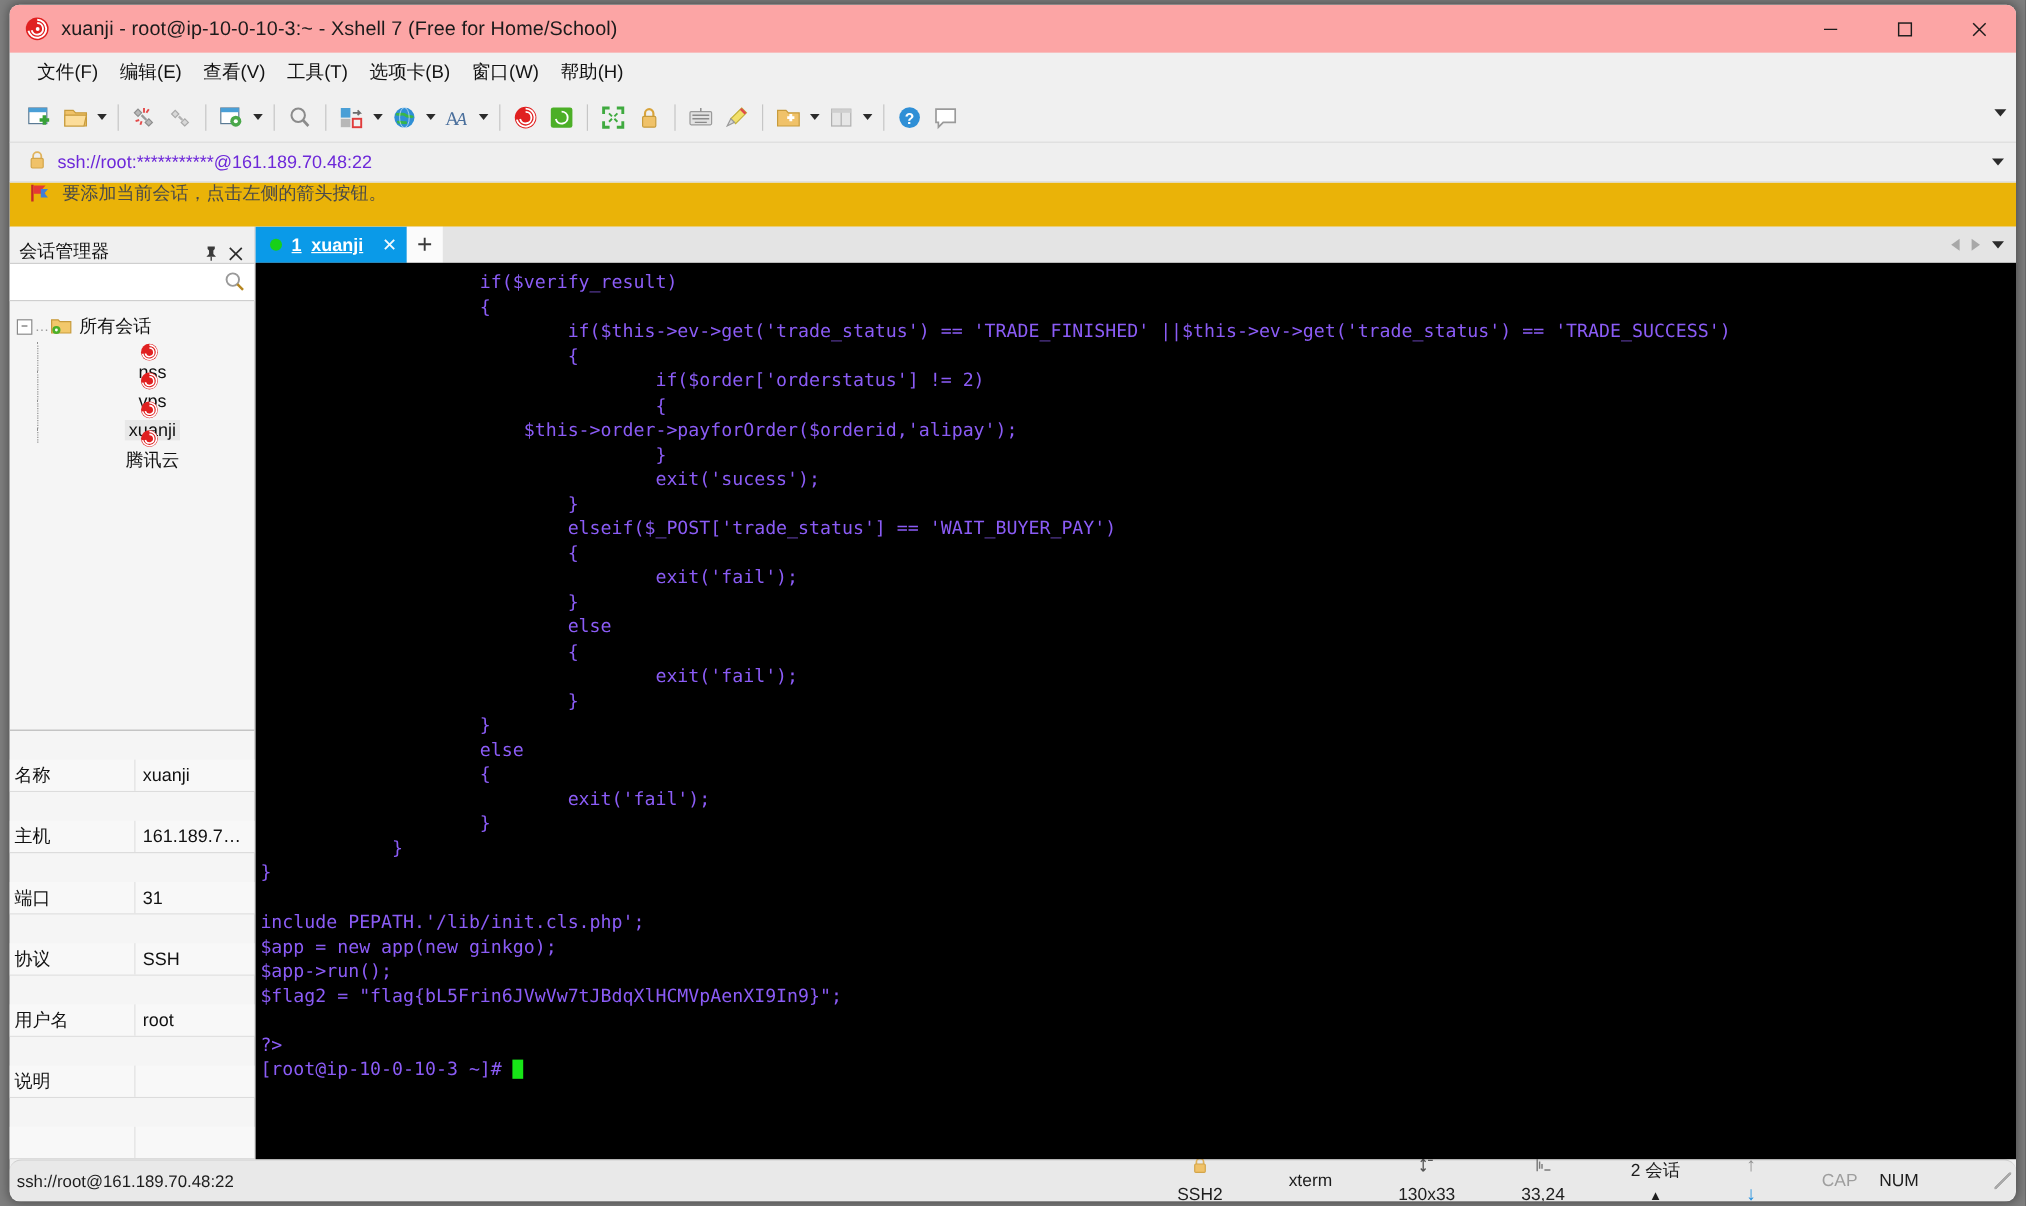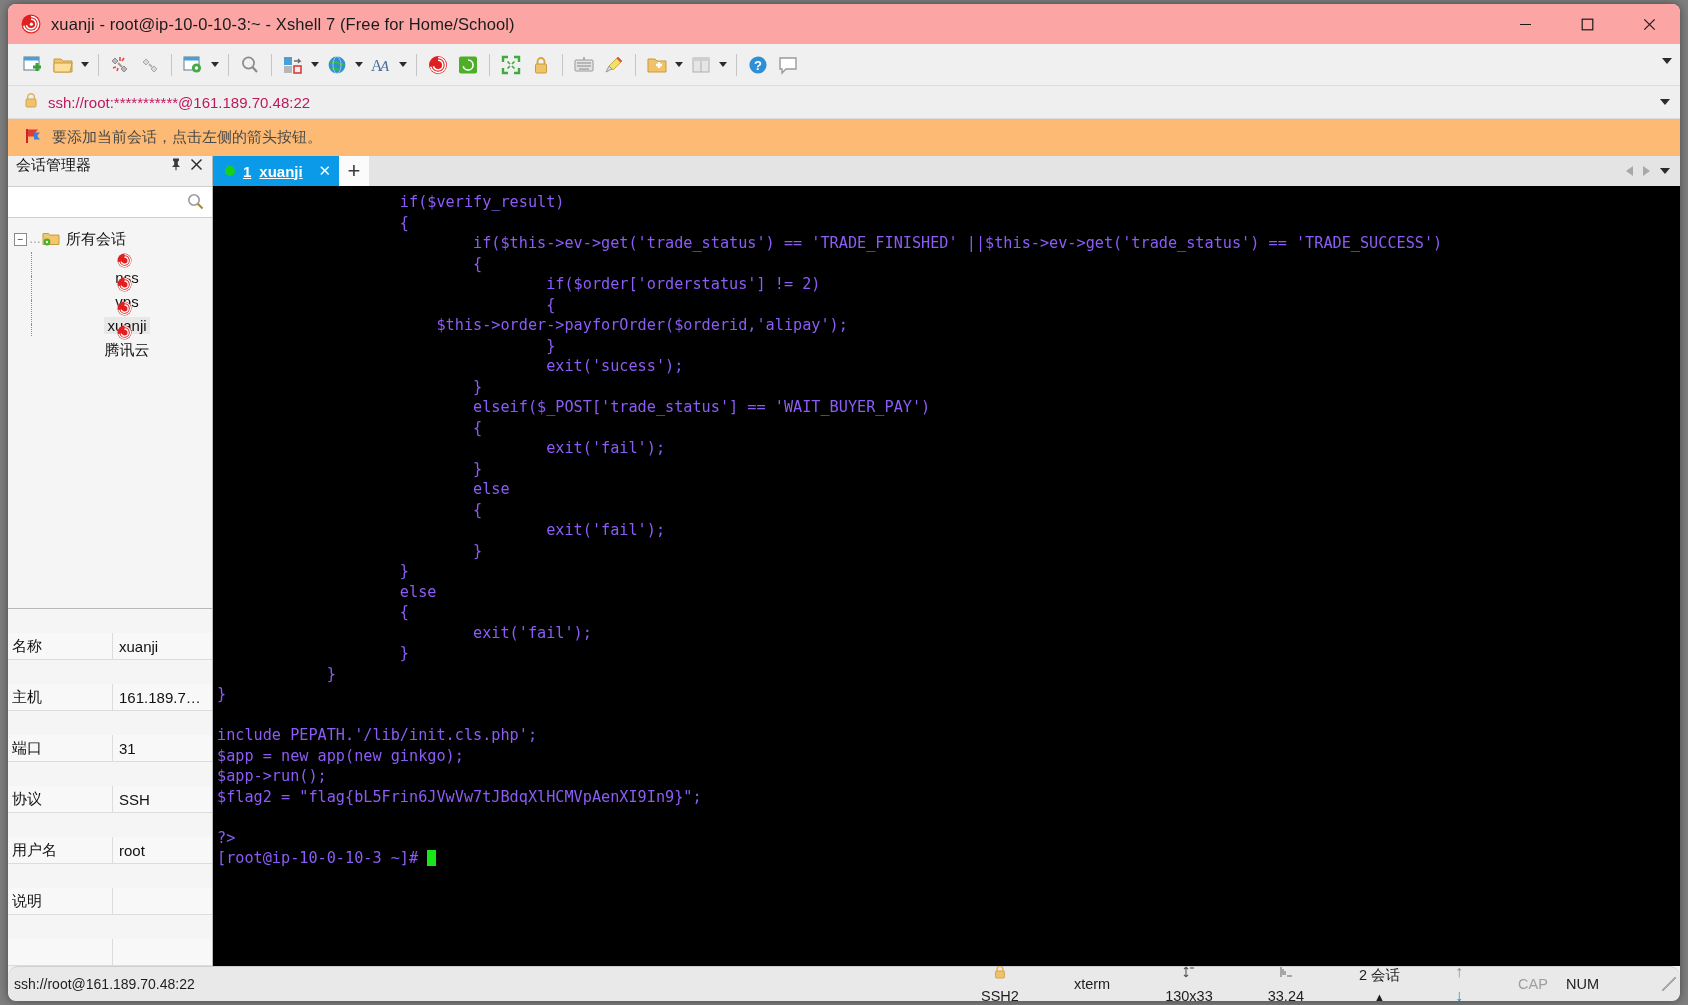--- a/index.html
+++ b/index.html
@@ -102,53 +102,53 @@
     height: 32px;
     background: #efefef;
     border-top: 1px solid #dcdcdc;
     border-bottom: 1px solid #dcdcdc;
     display: flex; align-items: center;
     padding-left: 16px;
     flex: 0 0 auto;
     position: relative;
   }
   .addr-text {
-    font-size: 15px; color: #be185d;
+    font-size: 15px; color: #6d28d9;
     margin-left: 10px;
     font-family: "Liberation Sans", sans-serif;
   }
   .addr-caret {
     position:absolute; right:10px; top:13px;
     width:0;height:0;
     border-left:5px solid transparent;border-right:5px solid transparent;
     border-top:6px solid #2b2b2b;
   }
 
   
   .noticebar {
     height: 37px;
-    background: #fdba74;
-    display: flex; align-items: center;
+    background: #eab308;
+    display: flex; 
     padding-left: 16px;
     flex: 0 0 auto;
   }
   .notice-text { font-size: 15px; color: #4a4a4a; margin-left: 10px; }
 
   
   .body-row { flex: 1 1 auto; display: flex; min-height: 0; }
 
   .sidebar {
     width: 204px; flex: 0 0 204px;
     background: #f5f5f5;
     display: flex; flex-direction: column;
     border-right: 1px solid #b9b9b9;
     min-height: 0;
   }
   .sb-header {
-    height: 30px; display: flex; align-items: flex-start;
+    height: 30px; display: flex; align-items: flex-end;
     background: #f0f0f0;
     border-bottom: 1px solid #cfcfcf;
     flex: 0 0 auto;
     gap: 16px;
   }
   .sb-title { font-size: 15px; color: #111; margin-left: 8px; }
   .sb-hdr-btns { margin-left:auto; display:flex; align-items:center; gap:4px; padding-right:8px; }
   .sb-pin, .sb-close { width:16px;height:16px;display:flex;align-items:center;justify-content:center;color:#222; }
 
   .sb-search {
@@ -280,20 +280,29 @@
       </div>
       <div class="win-btn close">
         <svg width="13" height="13" viewBox="0 0 13 13">
             <line x1="1.3" y1="1.3" x2="11.7" y2="11.7" stroke="currentColor" stroke-width="1.2"></line>
             <line x1="11.7" y1="1.3" x2="1.3" y2="11.7" stroke="currentColor" stroke-width="1.2"></line>
           </svg>
       </div>
     </div>
   </div>
 
+  <div class="menubar">
+    <div class="menu-item">文件(F)</div>
+    <div class="menu-item">编辑(E)</div>
+    <div class="menu-item">查看(V)</div>
+    <div class="menu-item">工具(T)</div>
+    <div class="menu-item">选项卡(B)</div>
+    <div class="menu-item">窗口(W)</div>
+    <div class="menu-item">帮助(H)</div>
+  </div>
 
   <div class="toolbar">
 
     <div class="tb-btn">
       <svg width="22" height="22" viewBox="0 0 22 22">
         <rect x="2" y="3" width="15" height="13" fill="#fff" stroke="#5a7a94"></rect>
         <rect x="2" y="3" width="15" height="3.5" fill="#4a9fd6"></rect>
         <path d="M11 13h8M15 9v8" stroke="#37a137" stroke-width="3"></path>
       </svg>
     </div>

